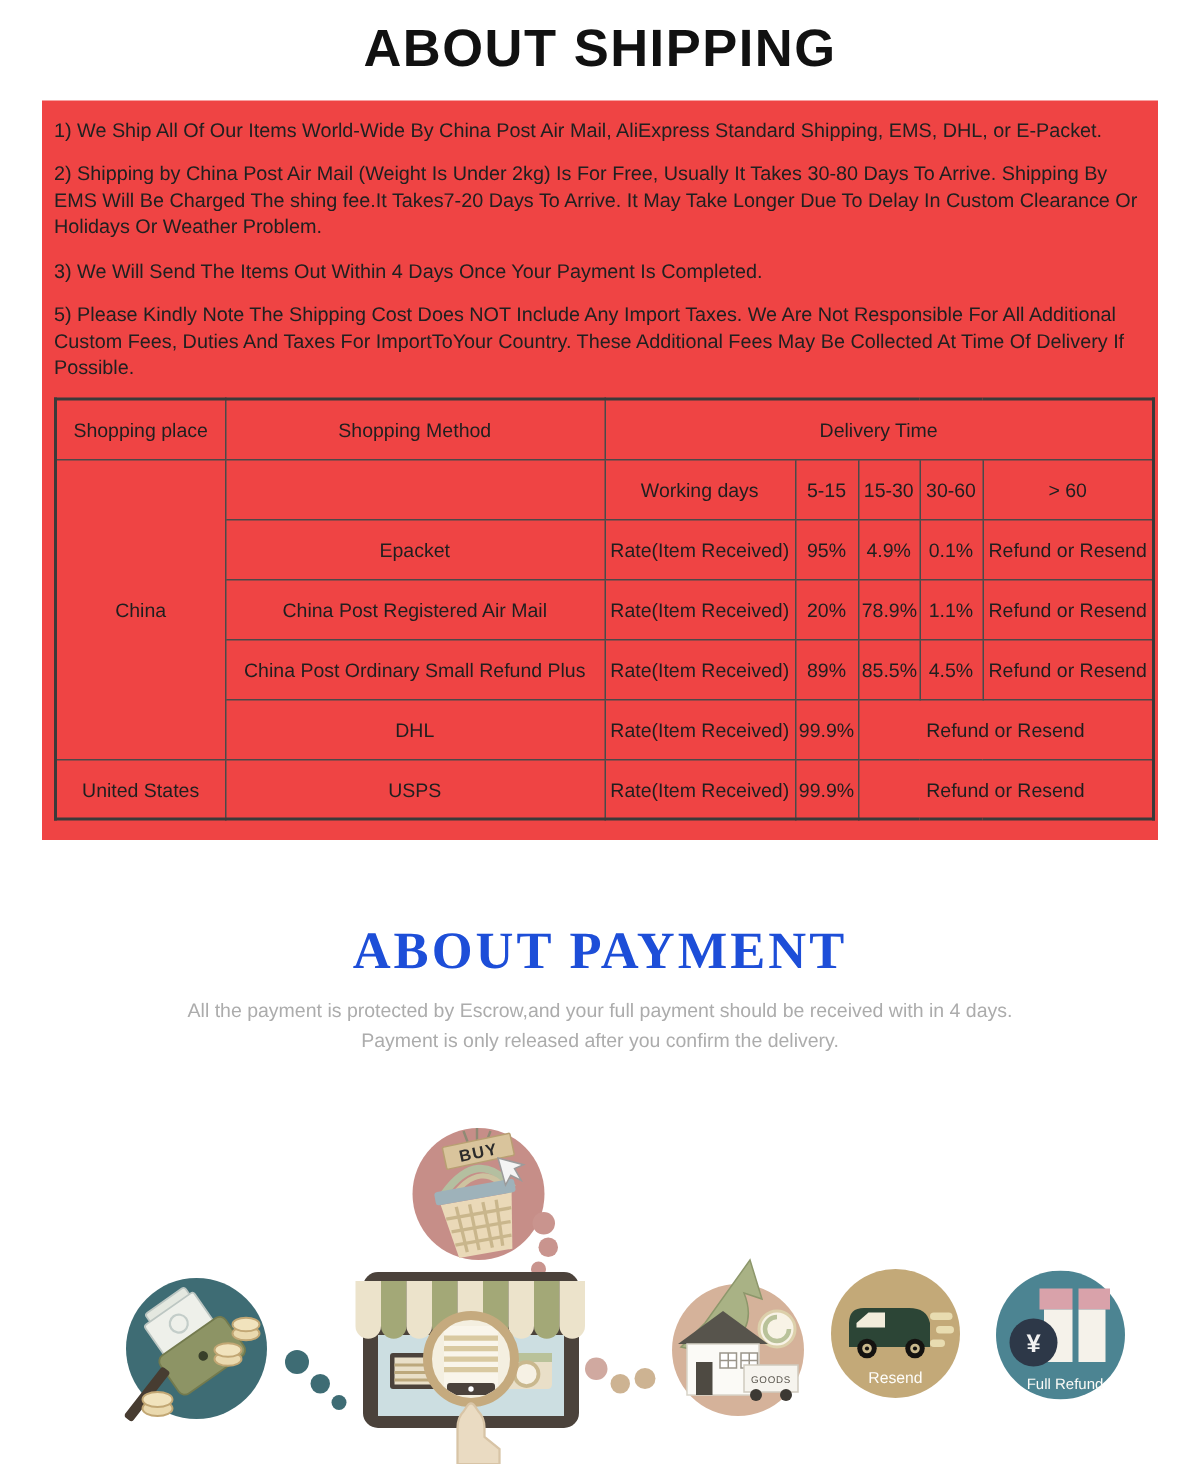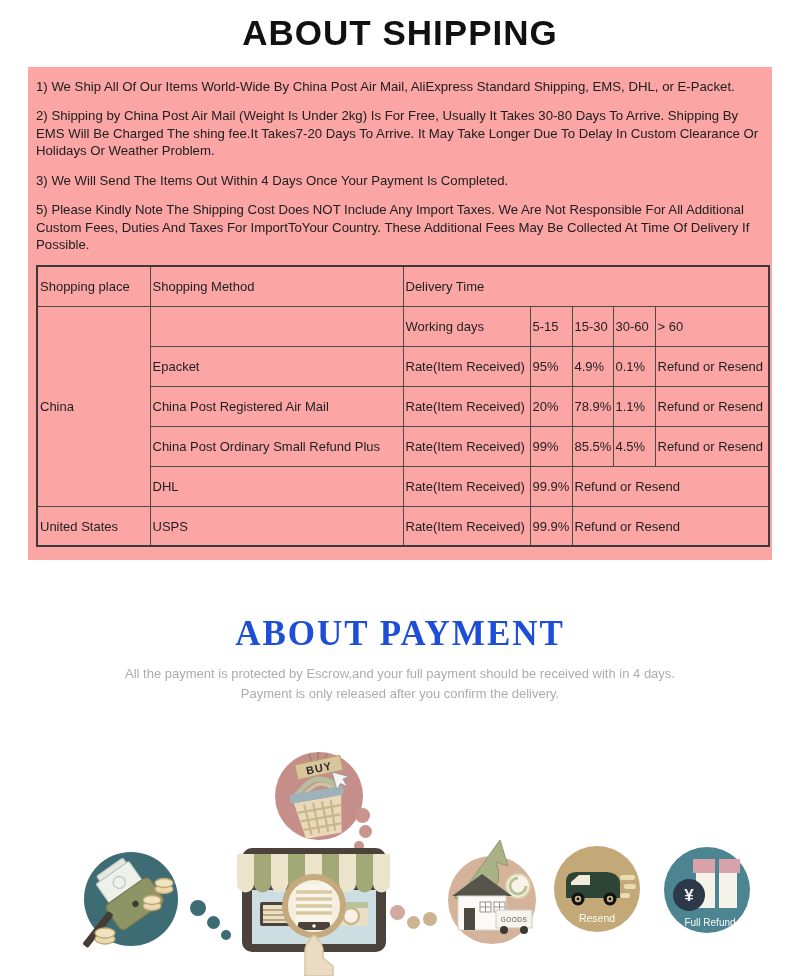--- a/index.html
+++ b/index.html
@@ -6,31 +6,31 @@
   html,body { margin:0; padding:0; background:#fff; }
   body { font-family:"Liberation Sans", sans-serif; }
   .page { position:relative; width:800px; height:976px; background:#ffffff; overflow:hidden; margin:0 auto; }
 
   .shipping-title {
     margin:0; padding-top:13px; text-align:center;
     font-size:35px; font-weight:700; letter-spacing:1px; color:#111;
   }
 
   .notes-box {
-    margin:14px 28px 0 28px; background:#fca5a5;
+    margin:14px 28px 0 28px; background:#ef4444;
     padding:11px 6px 13px 8px;
   }
   .note { margin:0 0 12px 0; font-size:13.2px; line-height:1.32; color:#202020; }
 
   .ship-table {
     width:732px; margin:10px auto 0 auto; border-collapse:collapse;
     border:2px solid #3a3a3a; font-size:13px; color:#1f1f1f;
     table-layout:fixed;
   }
-  .ship-table td { border:1px solid #4a4a4a; text-align:left; height:40px; padding:0 2px; overflow:hidden; }
+  .ship-table td { border:1px solid #4a4a4a; text-align:center; height:40px; padding:0 2px; overflow:hidden; }
 
   .payment-title {
     margin:54px 0 0 0; text-align:center;
     font-family:"Liberation Serif", serif; font-weight:700;
     font-size:35px; letter-spacing:2px; color:#1d4ed8;
   }
   .pay-sub { margin:12px 0 0 0; text-align:center; font-size:13px; color:#acacac; }
   .pay-sub + .pay-sub { margin-top:5px; }
 
   .illus { position:absolute; left:0; top:722px; width:800px; height:254px; }
@@ -87,21 +87,21 @@
           <td>China Post Registered Air Mail</td>
           <td>Rate(Item Received)</td>
           <td>20%</td>
           <td>78.9%</td>
           <td>1.1%</td>
           <td>Refund or Resend</td>
         </tr>
         <tr>
           <td>China Post Ordinary Small Refund Plus</td>
           <td>Rate(Item Received)</td>
-          <td>99%</td>
+          <td>89%</td>
           <td>85.5%</td>
           <td>4.5%</td>
           <td>Refund or Resend</td>
         </tr>
         <tr>
           <td>DHL</td>
           <td>Rate(Item Received)</td>
           <td>99.9%</td>
           <td colspan="3">Refund or Resend</td>
         </tr>

